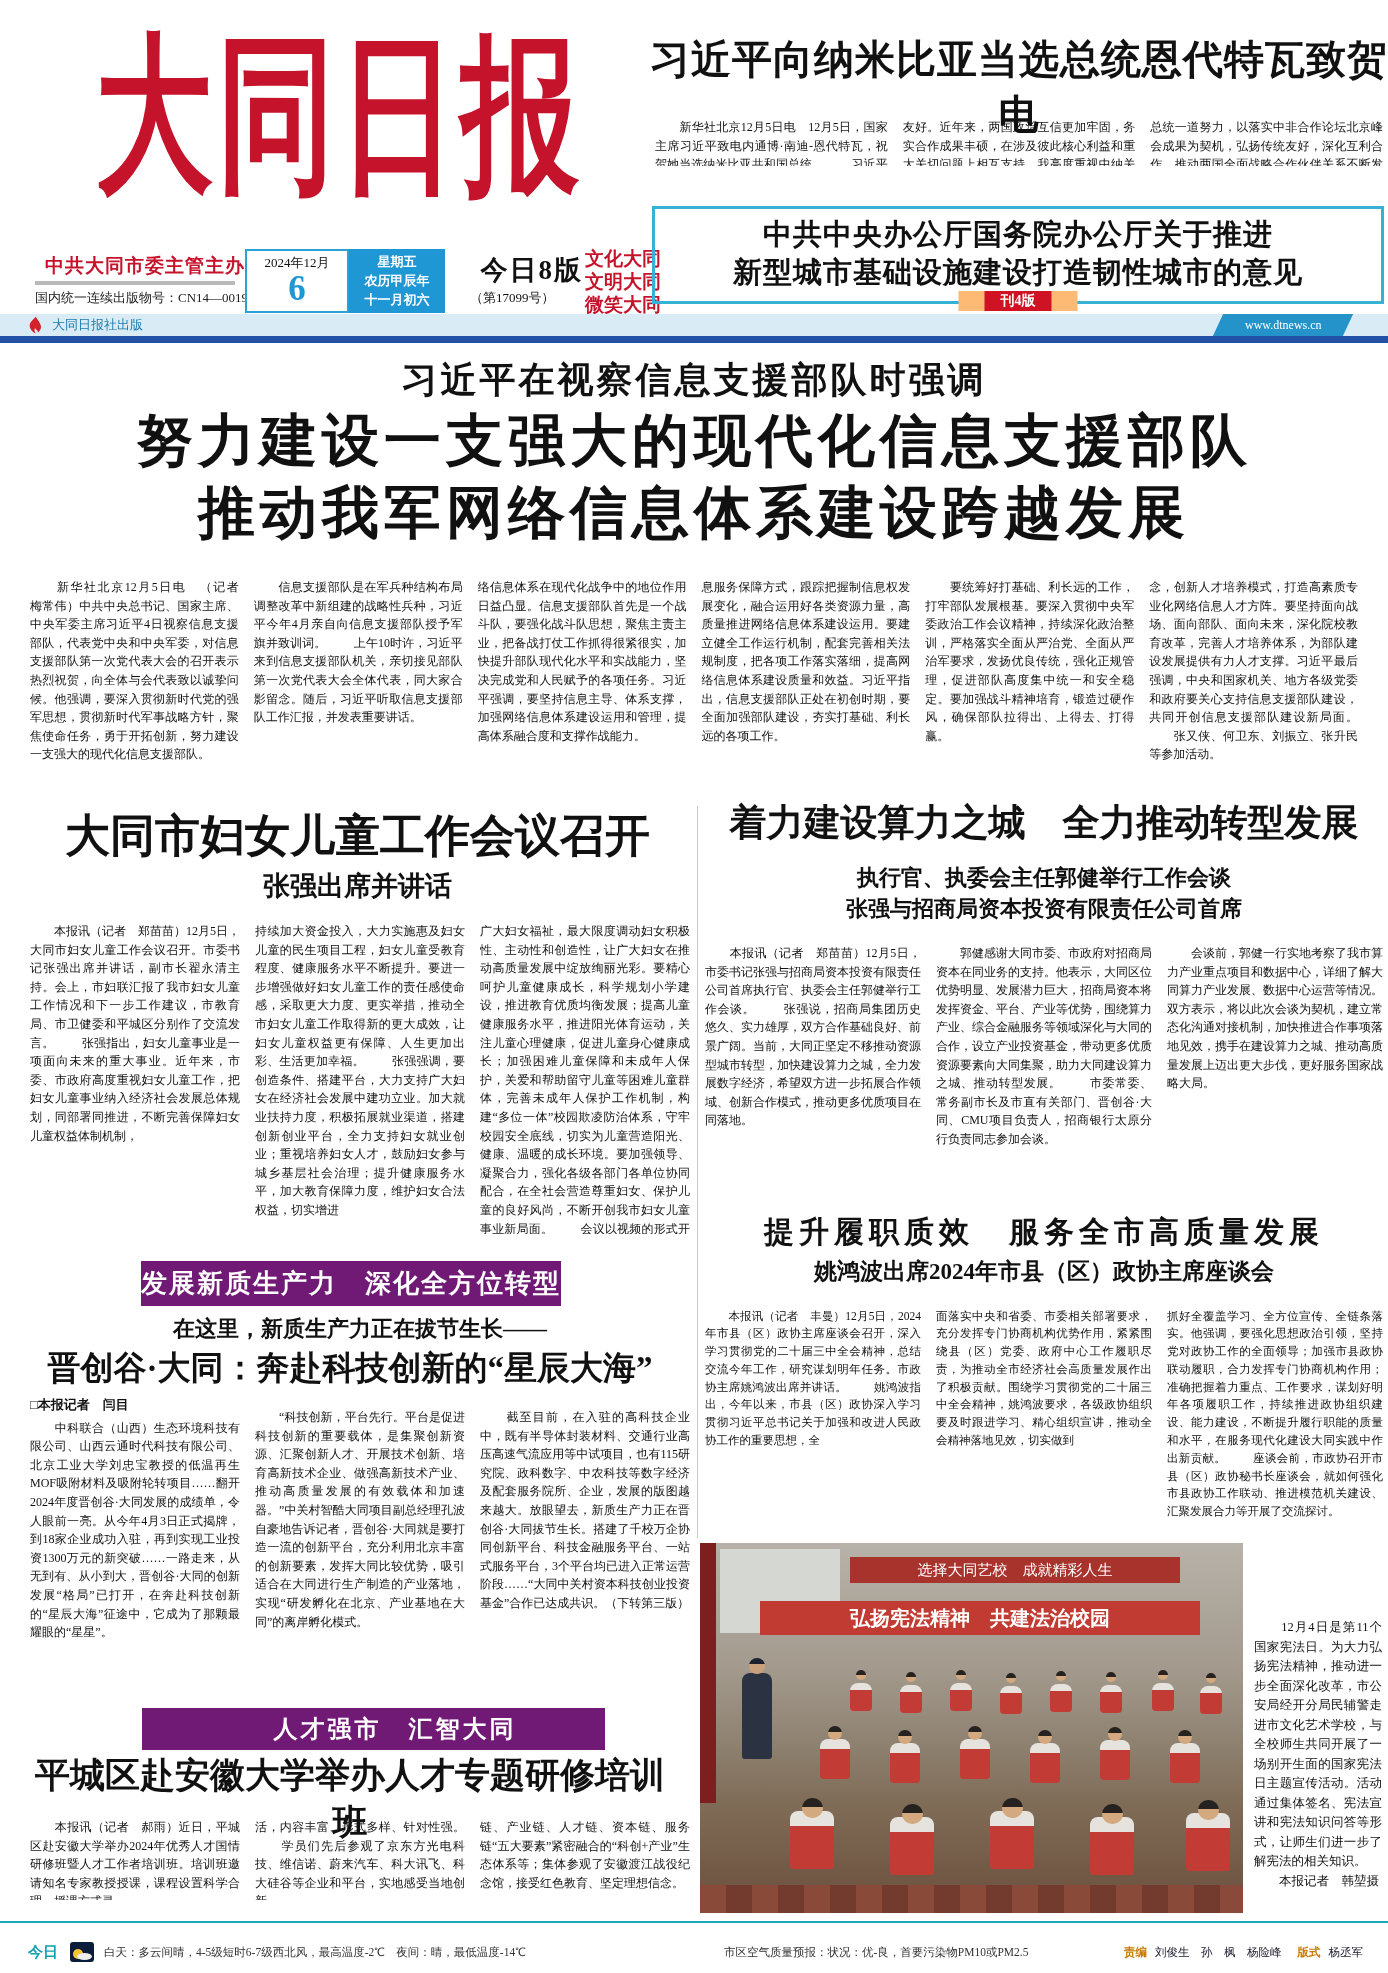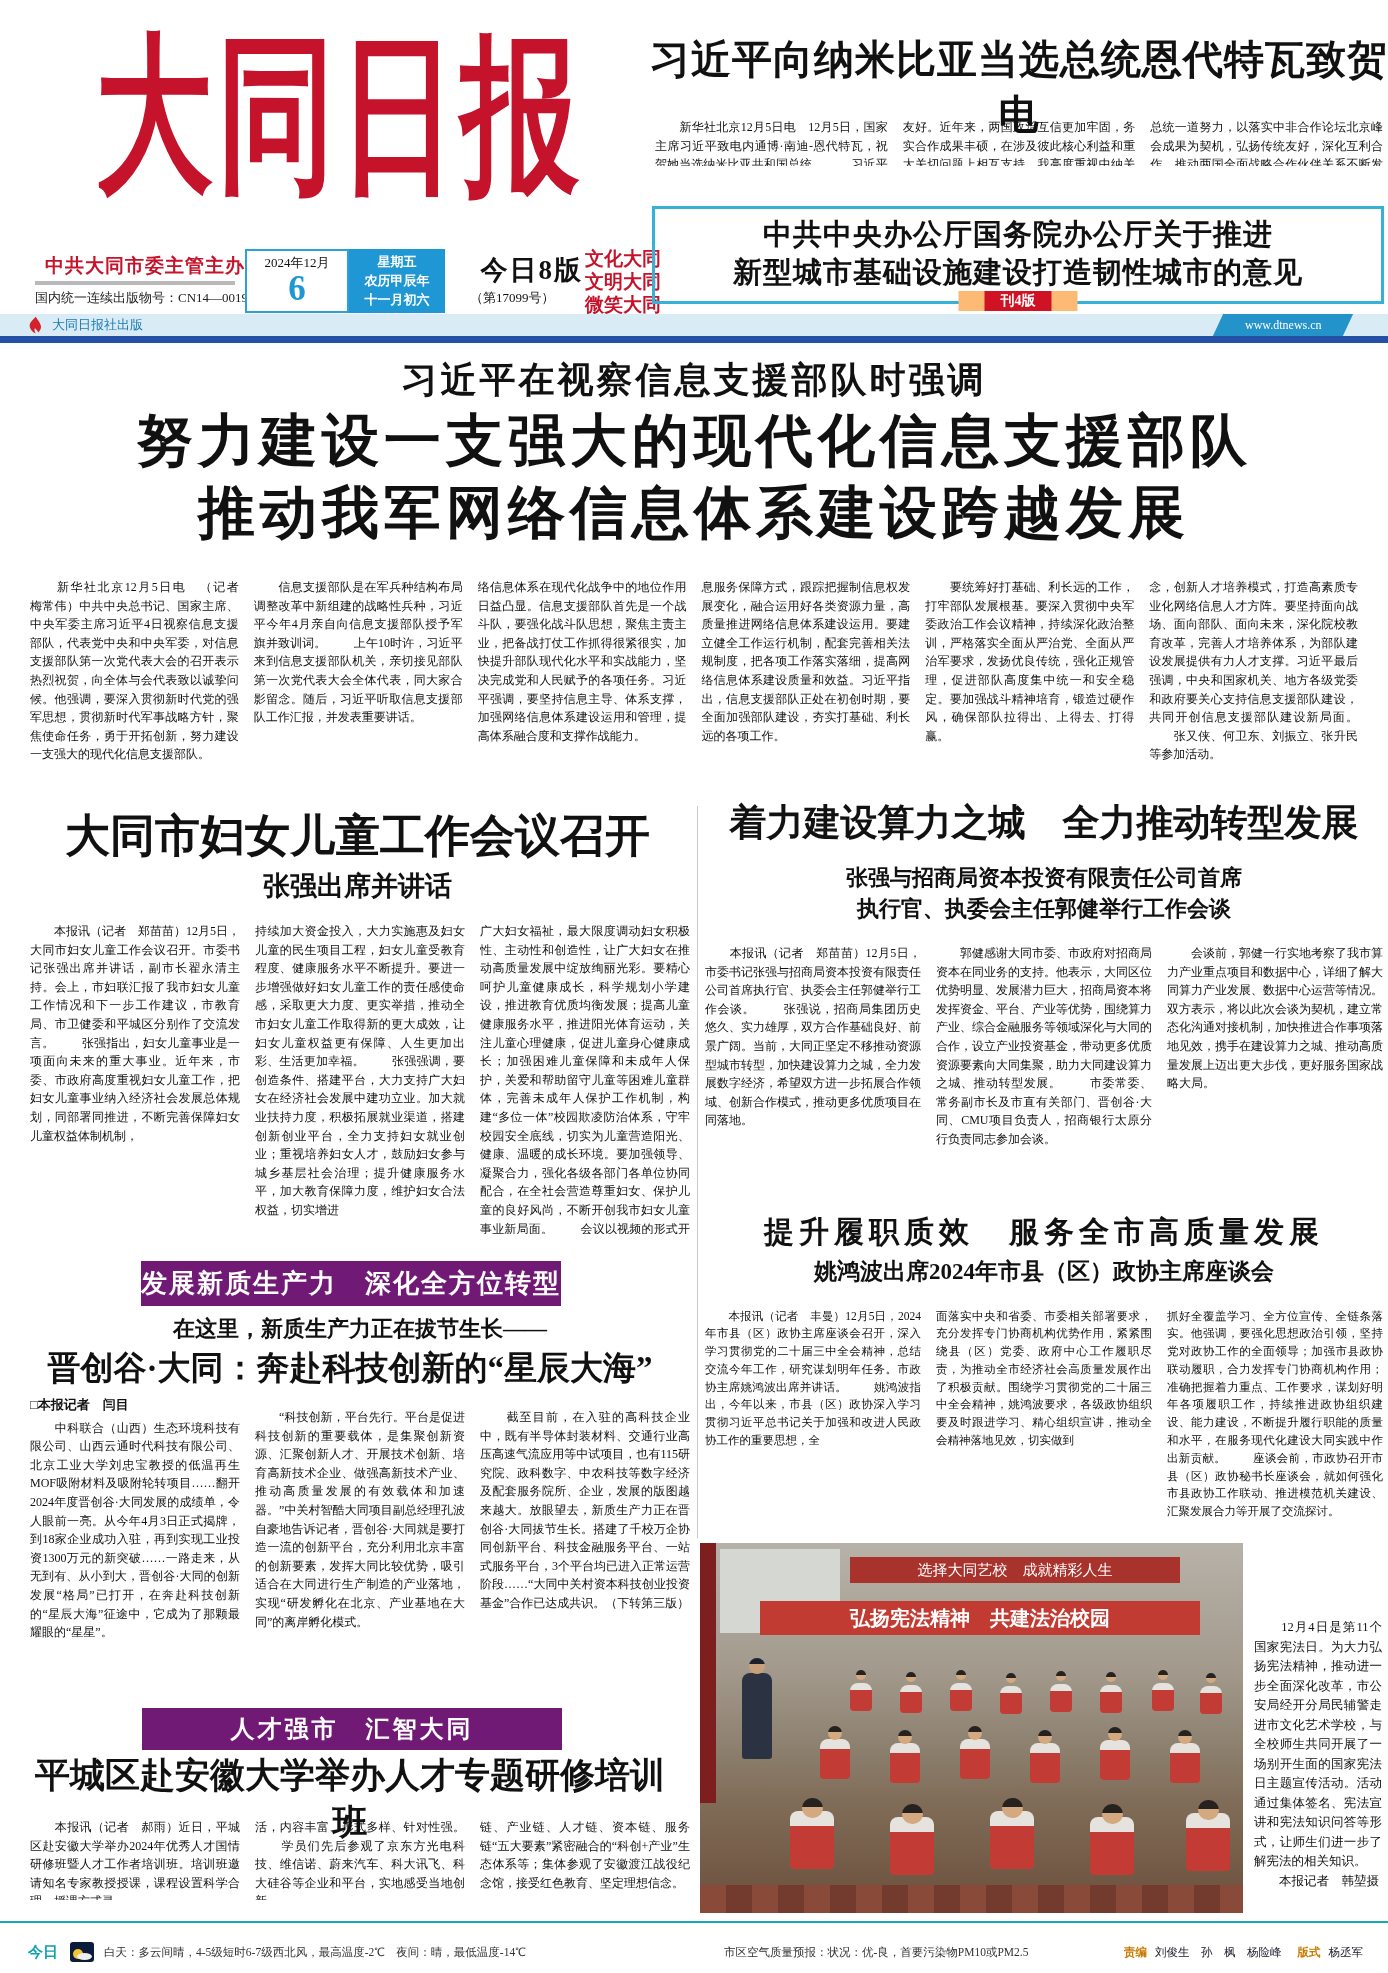--- a/index.html
+++ b/index.html
@@ -144,22 +144,22 @@
     <p class="col">　　本报讯（记者　郑苗苗）12月5日，大同市妇女儿童工作会议召开。市委书记张强出席并讲话，副市长翟永清主持。会上，市妇联汇报了我市妇女儿童工作情况和下一步工作建议，市教育局、市卫健委和平城区分别作了交流发言。
 　　张强指出，妇女儿童事业是一项面向未来的重大事业。近年来，市委、市政府高度重视妇女儿童工作，把妇女儿童事业纳入经济社会发展总体规划，同部署同推进，不断完善保障妇女儿童权益体制机制，</p>
     <p class="col">持续加大资金投入，大力实施惠及妇女儿童的民生项目工程，妇女儿童受教育程度、健康服务水平不断提升。要进一步增强做好妇女儿童工作的责任感使命感，采取更大力度、更实举措，推动全市妇女儿童工作取得新的更大成效，让妇女儿童权益更有保障、人生更加出彩、生活更加幸福。
 　　张强强调，要创造条件、搭建平台，大力支持广大妇女在经济社会发展中建功立业。加大就业扶持力度，积极拓展就业渠道，搭建创新创业平台，全力支持妇女就业创业；重视培养妇女人才，鼓励妇女参与城乡基层社会治理；提升健康服务水平，加大教育保障力度，维护妇女合法权益，切实增进</p>
     <p class="col">广大妇女福祉，最大限度调动妇女积极性、主动性和创造性，让广大妇女在推动高质量发展中绽放绚丽光彩。要精心呵护儿童健康成长，科学规划小学建设，推进教育优质均衡发展；提高儿童健康服务水平，推进阳光体育运动，关注儿童心理健康，促进儿童身心健康成长；加强困难儿童保障和未成年人保护，关爱和帮助留守儿童等困难儿童群体，完善未成年人保护工作机制，构建“多位一体”校园欺凌防治体系，守牢校园安全底线，切实为儿童营造阳光、健康、温暖的成长环境。要加强领导、凝聚合力，强化各级各部门各单位协同配合，在全社会营造尊重妇女、保护儿童的良好风尚，不断开创我市妇女儿童事业新局面。
 　　会议以视频的形式开到县一级。</p>
   </div>
 
   <div class="abs hl-sans sans ctr" style="left:705px;top:798px;width:678px;font-size:37px;font-weight:900;">着力建设算力之城　全力推动转型发展</div>
   <div class="abs ctr" style="left:705px;top:862px;width:678px;font-size:22px;font-weight:900;line-height:31px;">
+    <div>执行官、执委会主任郭健举行工作会谈</div>
     <div>张强与招商局资本投资有限责任公司首席</div>
-    <div>执行官、执委会主任郭健举行工作会谈</div>
   </div>
   <div class="abs cols" style="left:705px;top:932px;width:678px;height:270px;">
     <p class="col">　　本报讯（记者　郑苗苗）12月5日，市委书记张强与招商局资本投资有限责任公司首席执行官、执委会主任郭健举行工作会谈。
 　　张强说，招商局集团历史悠久、实力雄厚，双方合作基础良好、前景广阔。当前，大同正坚定不移推动资源型城市转型，加快建设算力之城，全力发展数字经济，希望双方进一步拓展合作领域、创新合作模式，推动更多优质项目在同落地。</p>
     <p class="col">　　郭健感谢大同市委、市政府对招商局资本在同业务的支持。他表示，大同区位优势明显、发展潜力巨大，招商局资本将发挥资金、平台、产业等优势，围绕算力产业、综合金融服务等领域深化与大同的合作，设立产业投资基金，带动更多优质资源要素向大同集聚，助力大同建设算力之城、推动转型发展。
 　　市委常委、常务副市长及市直有关部门、晋创谷·大同、CMU项目负责人，招商银行太原分行负责同志参加会谈。</p>
     <p class="col">　　会谈前，郭健一行实地考察了我市算力产业重点项目和数据中心，详细了解大同算力产业发展、数据中心运营等情况。双方表示，将以此次会谈为契机，建立常态化沟通对接机制，加快推进合作事项落地见效，携手在建设算力之城、推动高质量发展上迈出更大步伐，更好服务国家战略大局。</p>
   </div>
 
   <div class="abs hl-serif ctr" style="left:705px;top:1212px;width:678px;font-size:30px;letter-spacing:5px;">提升履职质效　服务全市高质量发展</div>
@@ -177,21 +177,21 @@
   <div class="abs hl-serif ctr" style="left:10px;top:1346px;width:680px;font-size:33px;">晋创谷·大同：奔赴科技创新的“星辰大海”</div>
   <div class="abs cols" style="left:30px;top:1396px;width:660px;height:298px;">
     <div class="col">
       <div style="font-weight:bold;font-size:13px;margin-bottom:4px;">□本报记者　闫目</div>
       <p>　　中科联合（山西）生态环境科技有限公司、山西云通时代科技有限公司、北京工业大学刘忠宝教授的低温再生MOF吸附材料及吸附轮转项目……翻开2024年度晋创谷·大同发展的成绩单，令人眼前一亮。从今年4月3日正式揭牌，到18家企业成功入驻，再到实现工业投资1300万元的新突破……一路走来，从无到有、从小到大，晋创谷·大同的创新发展“格局”已打开，在奔赴科技创新的“星辰大海”征途中，它成为了那颗最耀眼的“星星”。</p>
     </div>
     <p class="col">　　“科技创新，平台先行。平台是促进科技创新的重要载体，是集聚创新资源、汇聚创新人才、开展技术创新、培育高新技术企业、做强高新技术产业、推动高质量发展的有效载体和加速器。”中关村智酷大同项目副总经理孔波自豪地告诉记者，晋创谷·大同就是要打造一流的创新平台，充分利用北京丰富的创新要素，发挥大同比较优势，吸引适合在大同进行生产制造的产业落地，实现“研发孵化在北京、产业基地在大同”的离岸孵化模式。</p>
     <p class="col">　　截至目前，在入驻的高科技企业中，既有半导体封装材料、交通行业高压高速气流应用等中试项目，也有115研究院、政科数字、中农科技等数字经济及配套服务院所、企业，发展的版图越来越大。放眼望去，新质生产力正在晋创谷·大同拔节生长。搭建了千校万企协同创新平台、科技金融服务平台、一站式服务平台，3个平台均已进入正常运营阶段……“大同中关村资本科技创业投资基金”合作已达成共识。（下转第三版）</p>
   </div>
 
-  <div class="abs band sans" style="left:142px;top:1708px;width:420px;height:42px;font-size:24px;line-height:42px;letter-spacing:3px;">人才强市　汇智大同</div>
+  <div class="abs band sans" style="left:142px;top:1708px;width:420px;height:42px;font-size:24px;line-height:42px;letter-spacing:3px;padding-left:43px;">人才强市　汇智大同</div>
   <div class="abs hl-serif ctr" style="left:20px;top:1752px;width:660px;font-size:35px;">平城区赴安徽大学举办人才专题研修培训班</div>
   <div class="abs cols" style="left:30px;top:1806px;width:660px;height:106px;">
     <p class="col">　　本报讯（记者　郝雨）近日，平城区赴安徽大学举办2024年优秀人才国情研修班暨人才工作者培训班。培训班邀请知名专家教授授课，课程设置科学合理、授课方式灵</p>
     <p class="col">活，内容丰富、形式多样、针对性强。
 　　学员们先后参观了京东方光电科技、维信诺、蔚来汽车、科大讯飞、科大硅谷等企业和平台，实地感受当地创新</p>
     <p class="col">链、产业链、人才链、资本链、服务链“五大要素”紧密融合的“科创+产业”生态体系等；集体参观了安徽渡江战役纪念馆，接受红色教育、坚定理想信念。</p>
   </div>
 
   <div class="abs photo" style="left:700px;top:1543px;width:543px;height:370px;">
     <div class="abs ph-curtain" style="left:0;top:0;width:16px;height:260px;"></div>

